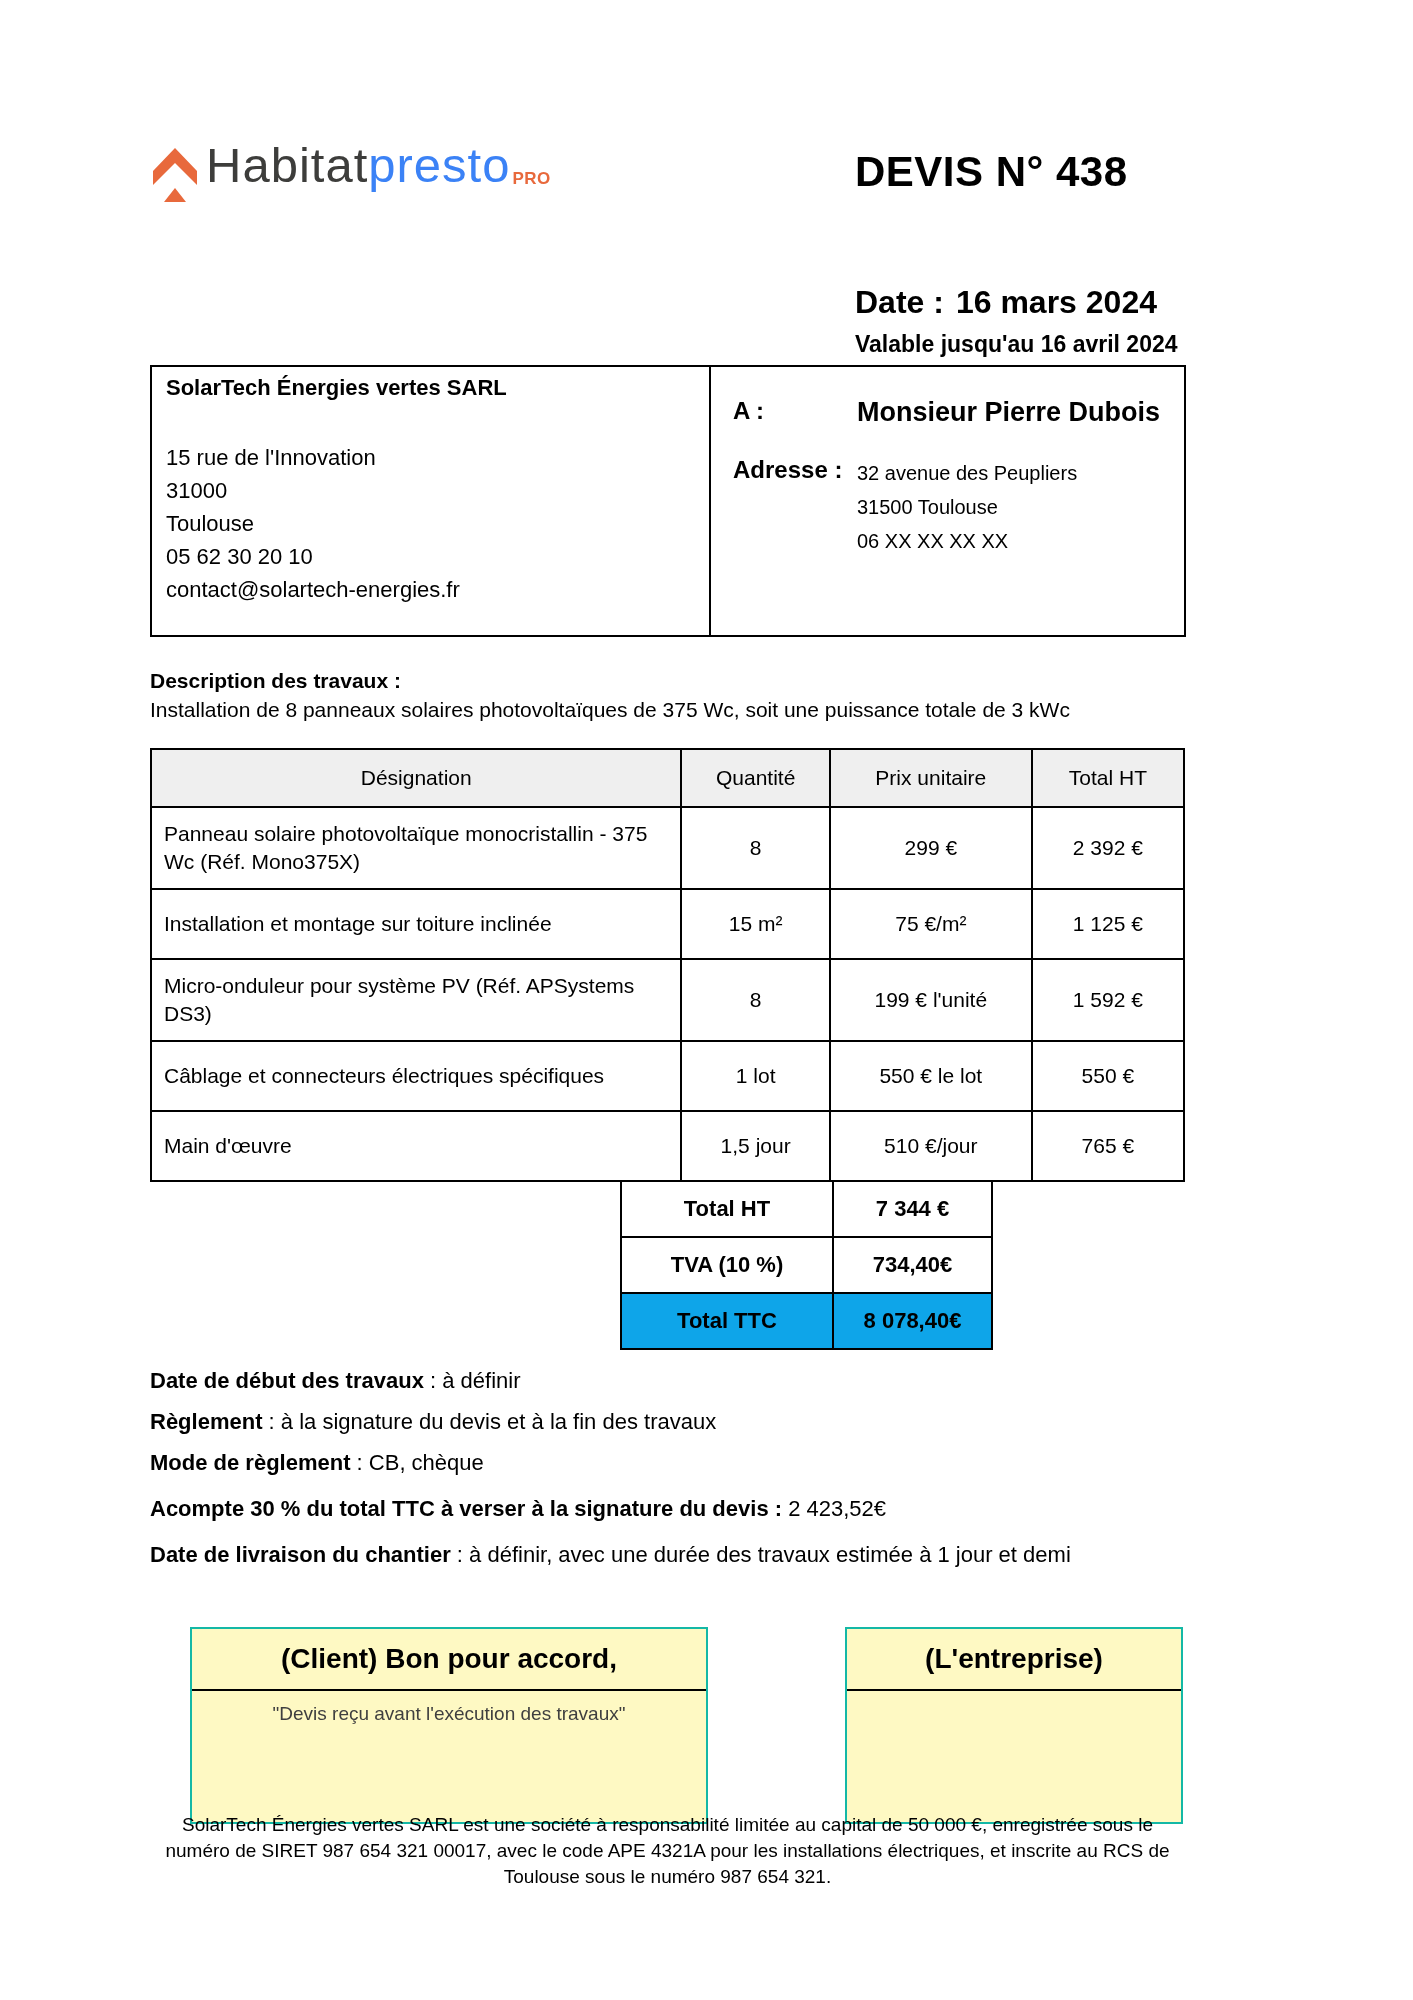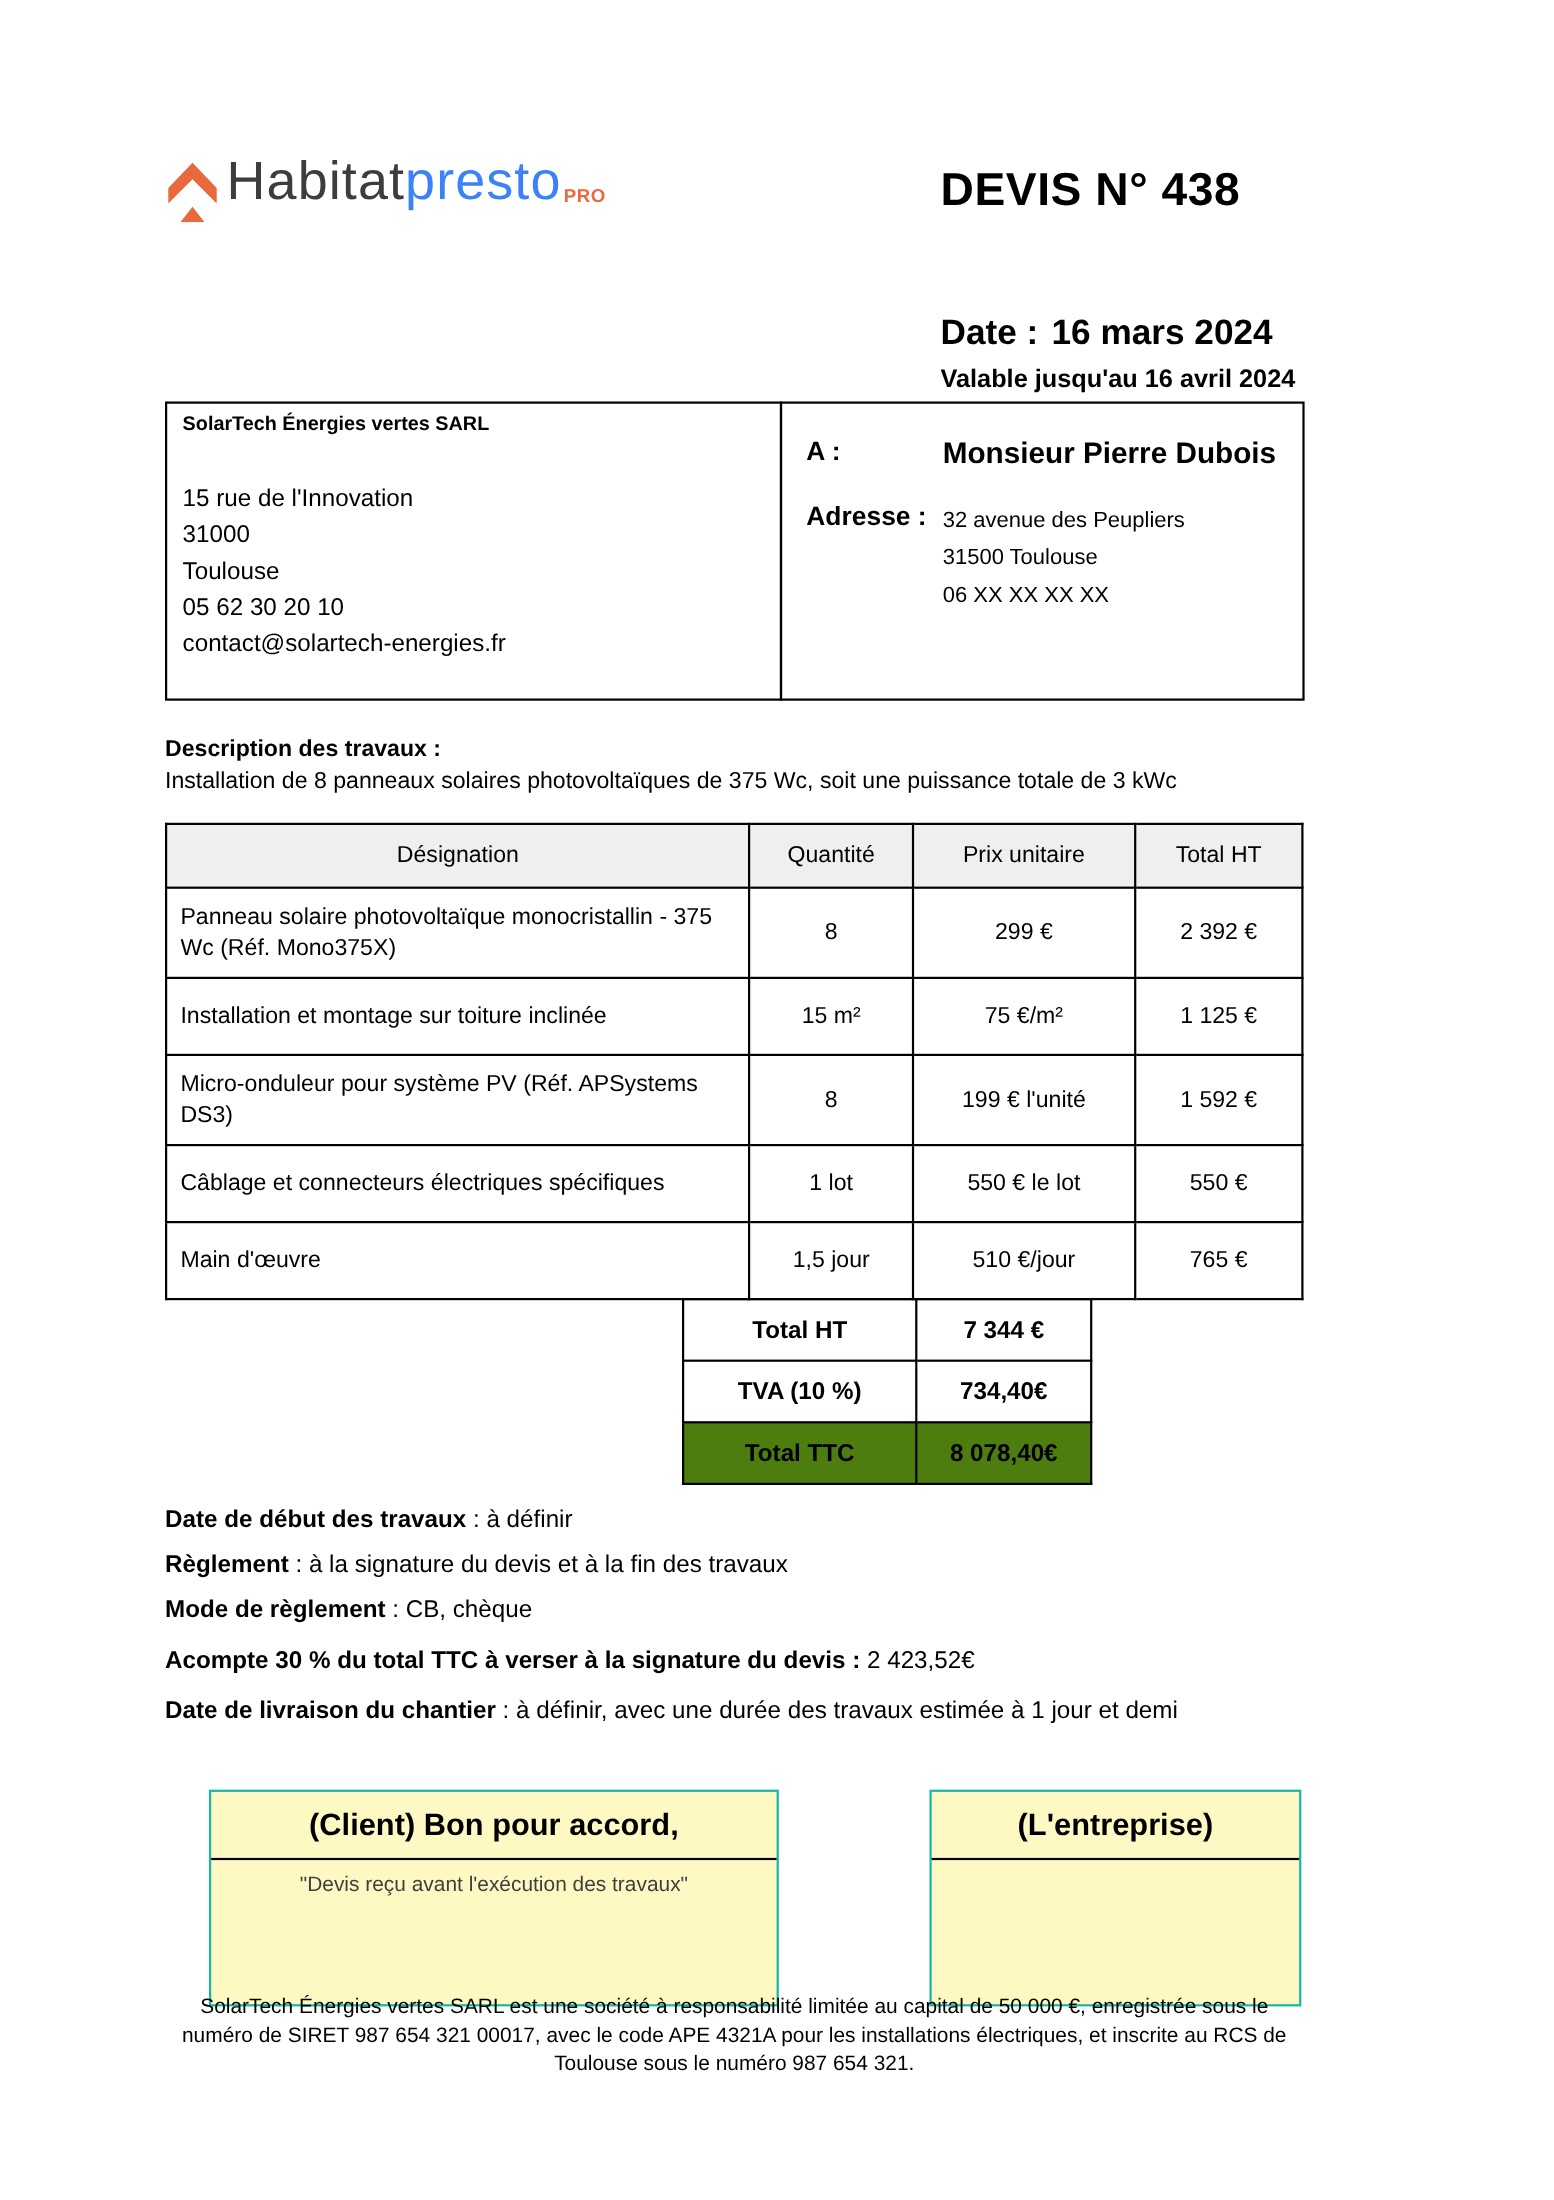--- a/index.html
+++ b/index.html
@@ -13,21 +13,21 @@
   .logo-text{font-size:49px;letter-spacing:1px;line-height:58px;margin-left:8px;display:flex;align-items:flex-start;}
   .logo-habitat{color:#3d3d3b;font-weight:500;}
   .logo-presto{color:#3b82f6;font-weight:300;}
   .logo-pro{color:#e8693c;font-weight:bold;font-size:17px;margin-top:14px;margin-left:2px;letter-spacing:.5px;}
   .doc-title{position:absolute;left:855px;top:148px;font-size:42px;font-weight:bold;letter-spacing:.5px;}
   .date-line{position:absolute;left:855px;top:284px;font-size:32px;font-weight:bold;}
   .date-line .gap{display:inline-block;width:12px;}
   .validity{position:absolute;left:855px;top:331px;font-size:23px;font-weight:bold;}
   
   .company-box{position:absolute;left:150px;top:365px;width:561px;height:272px;border:2px solid #000;box-sizing:border-box;padding:8px 14px;}
-  .company-name{font-size:18px;font-weight:bold;margin-bottom:40px;}
+  .company-name{font-size:22px;font-weight:bold;margin-bottom:40px;}
   .company-line{font-size:22px;line-height:33px;}
   .client-box{position:absolute;left:709px;top:365px;width:477px;height:272px;border:2px solid #000;box-sizing:border-box;padding:30px 0 0 22px;}
   .client-row{display:flex;margin-bottom:8px;}
   .client-label{width:124px;font-size:24px;font-weight:bold;flex:none;}
   .client-name{font-size:27px;font-weight:bold;}
   .client-row.addr{margin-top:28px;}
   .client-lines{font-size:20px;line-height:34px;}
   
   .description{position:absolute;left:150px;top:666px;font-size:21px;line-height:29px;}
   .description .lbl{font-weight:bold;}
@@ -38,21 +38,21 @@
   .items th,.items td{border:2px solid #000;padding:12px 12px;}
   .items th{background:#efefef;font-weight:normal;text-align:center;height:32px;}
   .col-des{width:54%;} .col-qty{width:13.3%;} .col-pu{width:19%;} .col-tot{width:13.7%;}
   .items td.des{text-align:left;line-height:28px;}
   .items td.ctr{text-align:center;}
   .items tbody td{height:44px;}
   .totals{width:335px;margin-left:auto;margin-top:-2px;font-size:22px;table-layout:fixed;}
   .totals td{border:2px solid #000;font-weight:bold;text-align:center;padding:14px 8px;}
   .totals .tlabel{width:194px;}
   .totals .tvalue{width:141px;}
-  .totals tr.hl td{background:#4d7c0f;}
+  .totals tr.hl td{background:#0ea5e9;}
   
   .terms{position:absolute;left:150px;top:1366px;font-size:22px;width:1050px;}
   .terms p{margin:0 0 11px 0;line-height:30px;}
   .terms p.sp{margin-top:16px;}
   .terms .b{font-weight:bold;}
   
   .sign-box{position:absolute;border:2px solid #14b8a6;box-sizing:border-box;background:#fef9c3;margin-top:33px;}
   .sign-client{left:190px;top:1594px;width:518px;height:197px;}
   .sign-company{left:845px;top:1594px;width:338px;height:197px;}
   .sign-head{height:60px;border-bottom:2px solid #000;display:flex;align-items:center;justify-content:center;font-size:28px;font-weight:bold;}

